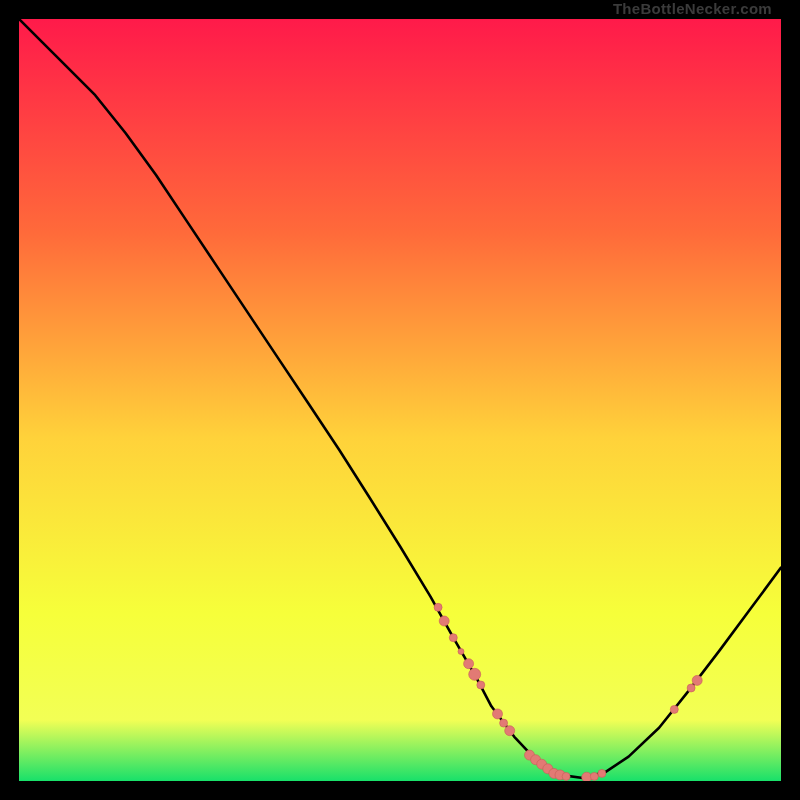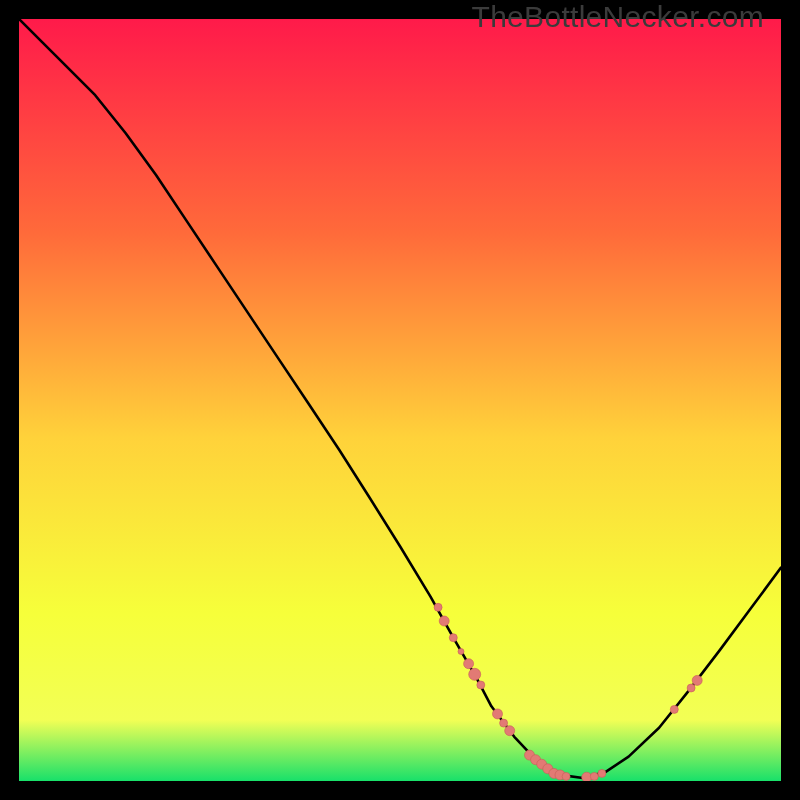--- a/index.html
+++ b/index.html
@@ -22,24 +22,24 @@
   .plot-area {
     position: absolute;
     left: 0;
     top: 0;
     width: 762px;
     height: 762px;
   }
   .watermark {
     position: absolute;
     top: 0px;
-    right: 36px;
+    right: 28px;
     color: #3b3b3b;
-    font-size: 30px;
-    font-weight: 400;
+    font-size: 15px;
+    font-weight: 700;
     letter-spacing: 0.3px;
     z-index: 5;
   }
 </style>
 </head>
 <body>
 
 <div class="frame">
   <svg class="plot-area" viewBox="0 0 762 762" preserveAspectRatio="none">
     <defs>

